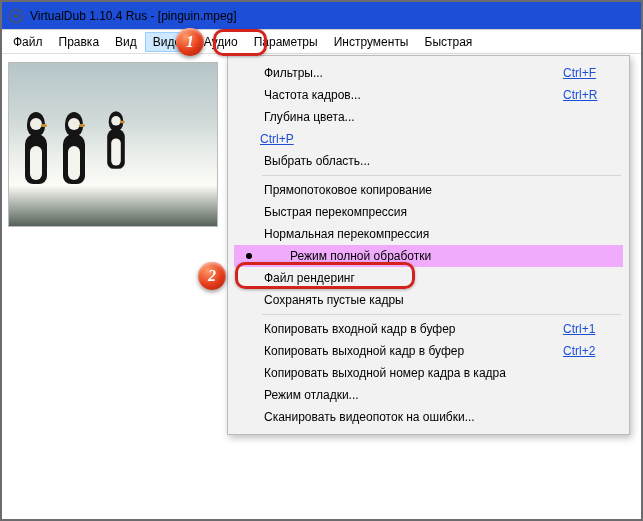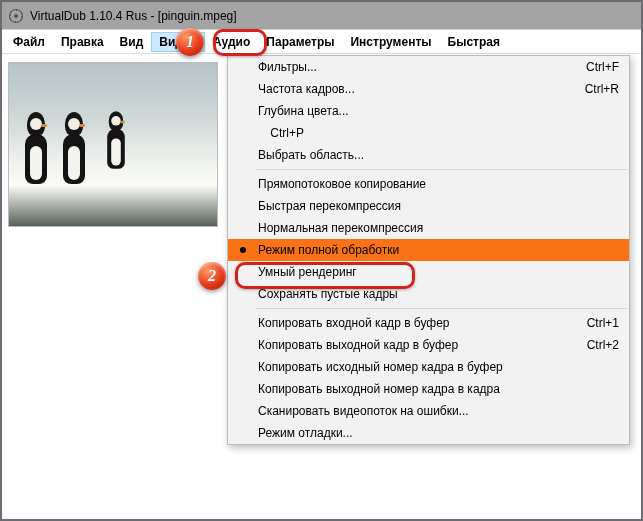--- a/index.html
+++ b/index.html
@@ -1,43 +1,43 @@
 <!DOCTYPE html>
 <html><head>
 <meta charset="utf-8">
 <style>
   * { box-sizing: border-box; margin: 0; padding: 0; }
   html, body { width: 643px; height: 521px; font-family: "Segoe UI", Tahoma, sans-serif; font-size: 12px; background: #fff; }
   .frame { position: relative; width: 643px; height: 521px; border: 2px solid #6b6b70; background: #fff; overflow: hidden; }
-  .titlebar { display: flex; align-items: center; height: 28px; background: #a3a3a3; border-bottom: 1px solid #d0d0d0; padding: 0 6px; gap: 6px; }
+  .titlebar { display: flex; align-items: center; height: 28px; background: #1d4ed8; border-bottom: 1px solid #d0d0d0; padding: 0 6px; gap: 6px; }
   .titlebar-icon { width: 16px; height: 16px; display: flex; align-items: center; justify-content: center; }
   .titlebar-title { font-size: 12px; color: #000; }
   .menubar { display: flex; align-items: center; height: 24px; background: #fff; border-bottom: 1px solid #e0e0e0; padding: 0 3px; position: relative; }
-  .menu-item { padding: 3px 8px; cursor: default; font-size: 12px; color: #000; font-weight: bold; }
+  .menu-item { padding: 3px 8px; cursor: default; font-size: 12px; color: #000; }
   .menu-item.active { background: #cde8ff; border: 1px solid #99cfff; padding: 2px 7px; }
   .content { position: relative; height: calc(521px - 28px - 24px - 4px); background: #fff; }
   .video-area { position: absolute; left: 6px; top: 8px; width: 210px; height: 350px; background: #fff; }
   .video-frame { width: 210px; height: 165px; background: linear-gradient(180deg, #b5c5c8 0%, #cfd9d8 35%, #e9ede9 55%, #fcfcf7 75%, #556259 100%); position: relative; overflow: hidden; border: 1px solid #bbb; }
   .penguin { position: absolute; bottom: 42px; width: 34px; height: 72px; }
   .penguin .body { position: absolute; bottom: 0; left: 6px; width: 22px; height: 50px; background: #141414; border-radius: 10px 10px 8px 8px; }
   .penguin .belly { position: absolute; bottom: 4px; left: 11px; width: 12px; height: 34px; background: #f4f4ee; border-radius: 6px; }
   .penguin .head { position: absolute; top: 0; left: 8px; width: 18px; height: 24px; background: #151515; border-radius: 50% 50% 40% 40%; }
   .penguin .face { position: absolute; top: 6px; left: 3px; width: 12px; height: 12px; background: #efeee7; border-radius: 50%; }
   .penguin .beak { position: absolute; top: 12px; left: 14px; width: 6px; height: 3px; background: #c98f2a; border-radius: 2px; }
   .p1 { left: 10px; }
   .p2 { left: 48px; }
   .p3 { left: 90px; bottom: 50px; transform: scale(0.8); }
-  .dropdown { position: absolute; left: 225px; top: 53px; width: 403px; background: #f2f2f2; border: 1px solid #bcbcbc; box-shadow: 2px 3px 7px rgba(0,0,0,0.25); z-index: 5; padding: 0; }
+  .dropdown { position: absolute; left: 225px; top: 53px; width: 403px; background: #f2f2f2; border: 1px solid #bcbcbc; box-shadow: 2px 3px 7px rgba(0,0,0,0.25); z-index: 5; padding: 6px; }
   .dd-row { display: flex; align-items: center; height: 22px; padding: 0 4px; font-size: 12px; color: #000; }
   .dd-icon { width: 22px; display: flex; align-items: center; justify-content: center; }
   .dd-label { flex: 1; padding-left: 4px; }
-  .dd-short { width: 56px; text-align: right; color: #000000; padding-right: 6px; }
+  .dd-short { width: 56px; text-align: left; color: #1d4ed8; padding-right: 6px; text-decoration: underline; }
   .dd-sep { height: 1px; background: #d6d6d6; margin: 3px 2px 3px 28px; }
   .bullet { width: 6px; height: 6px; background: #000; border-radius: 50%; }
-  .dd-row.selected { background: #f97316; }
+  .dd-row.selected { background: #f0abfc; gap: 26px; }
   .callout { position: absolute; border: 3px solid #d4231c; border-radius: 10px; box-shadow: 0 1px 3px rgba(0,0,0,0.3); z-index: 20; pointer-events: none; }
   .callout-1 { left: 211px; top: 27px; width: 54px; height: 27px; }
   .callout-2 { left: 233px; top: 260px; width: 180px; height: 27px; }
   .badge { position: absolute; width: 28px; height: 28px; border-radius: 50%; background: radial-gradient(circle at 35% 30%, #ff9a66, #e43b1a 55%, #a01907); box-shadow: 0 2px 4px rgba(0,0,0,0.4), inset 0 2px 3px rgba(255,255,255,0.5); display: flex; align-items: center; justify-content: center; color: #fff; font-weight: bold; font-family: Georgia, serif; font-size: 16px; font-style: italic; z-index: 30; }
   .badge-1 { left: 174px; top: 26px; }
   .badge-2 { left: 196px; top: 260px; }
 </style>
 </head>
 <body>
 
@@ -140,57 +140,52 @@
       </div>
       <div class="dd-row selected">
         <span class="dd-icon">
           <span class="bullet"></span>
         </span>
         <span class="dd-label">Режим полной обработки</span>
         <span class="dd-short"></span>
       </div>
       <div class="dd-row">
         <span class="dd-icon"></span>
-        <span class="dd-label">Умный рендеринг</span>
+        <span class="dd-label">Файл рендеринг</span>
         <span class="dd-short"></span>
       </div>
       <div class="dd-row">
         <span class="dd-icon"></span>
         <span class="dd-label">Сохранять пустые кадры</span>
         <span class="dd-short"></span>
       </div>
       <div class="dd-sep"></div>
       <div class="dd-row">
         <span class="dd-icon"></span>
         <span class="dd-label">Копировать входной кадр в буфер</span>
         <span class="dd-short">Ctrl+1</span>
       </div>
       <div class="dd-row">
         <span class="dd-icon"></span>
         <span class="dd-label">Копировать выходной кадр в буфер</span>
         <span class="dd-short">Ctrl+2</span>
       </div>
       <div class="dd-row">
         <span class="dd-icon"></span>
-        <span class="dd-label">Копировать исходный номер кадра в буфер</span>
-        <span class="dd-short"></span>
-      </div>
-      <div class="dd-row">
-        <span class="dd-icon"></span>
         <span class="dd-label">Копировать выходной номер кадра в кадра</span>
         <span class="dd-short"></span>
       </div>
       <div class="dd-row">
         <span class="dd-icon"></span>
-        <span class="dd-label">Сканировать видеопоток на ошибки...</span>
+        <span class="dd-label">Режим отладки...</span>
         <span class="dd-short"></span>
       </div>
       <div class="dd-row">
         <span class="dd-icon"></span>
-        <span class="dd-label">Режим отладки...</span>
+        <span class="dd-label">Сканировать видеопоток на ошибки...</span>
         <span class="dd-short"></span>
       </div>
     </div>
 
   <div class="callout callout-1"></div>
   <div class="badge badge-1">1</div>
 
   <div class="callout callout-2"></div>
   <div class="badge badge-2">2</div>
 

